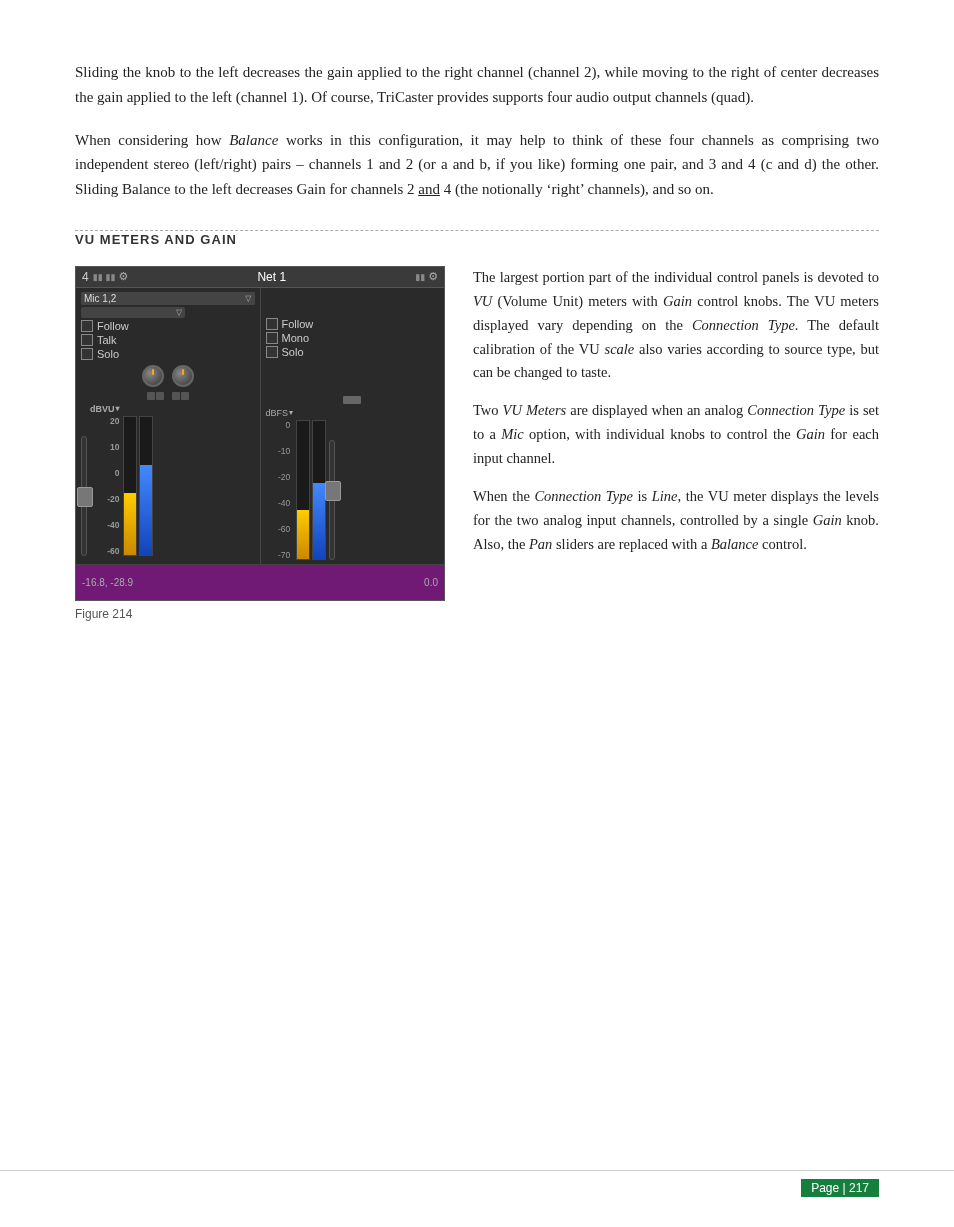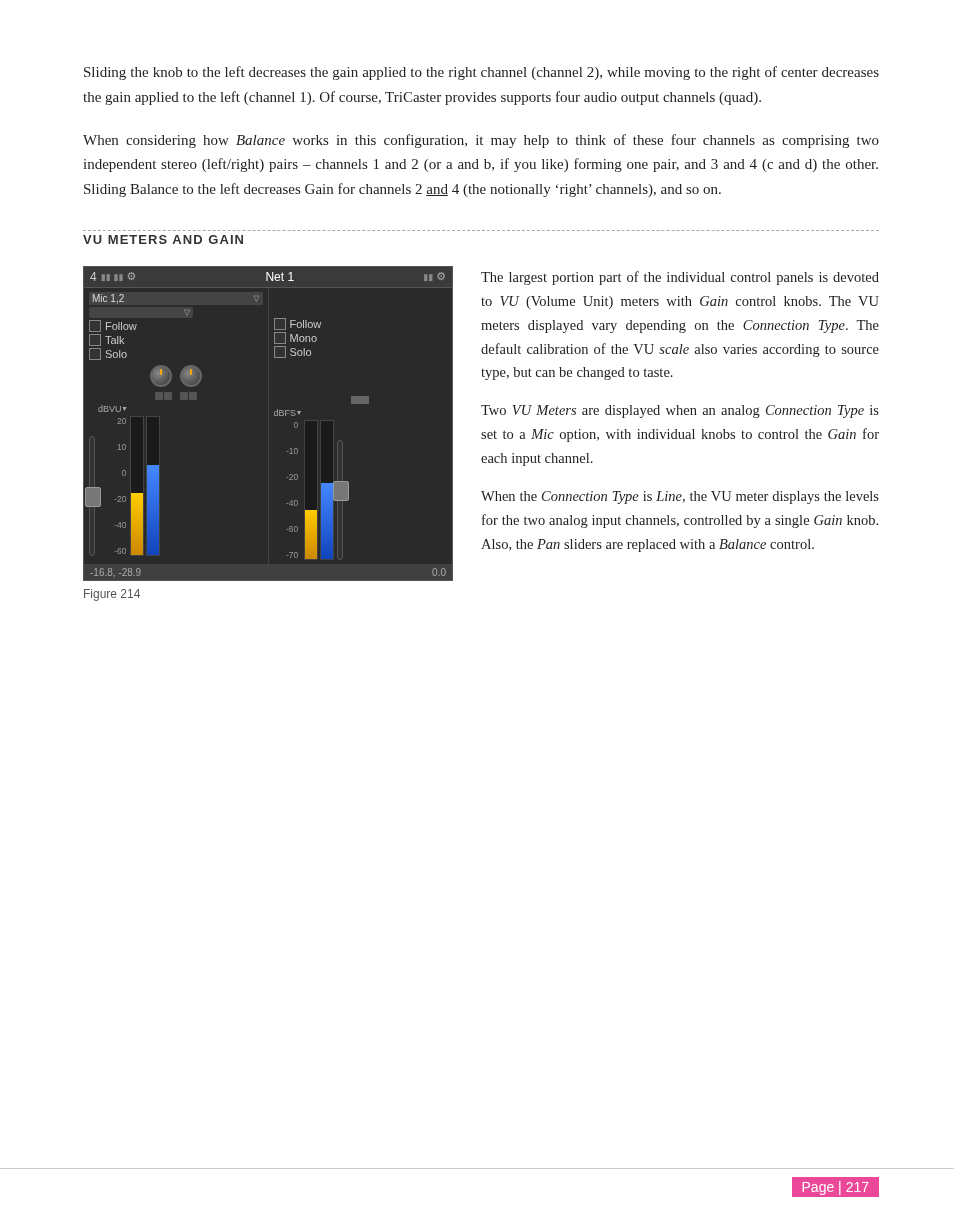--- a/index.html
+++ b/index.html
@@ -8,21 +8,20 @@
       font-family: 'Times New Roman', Times, serif;
       font-size: 15px;
       color: #222;
       width: 954px;
       min-height: 1227px;
       position: relative;
     }
     .page-container {
       padding: 60px 75px 80px 75px;
       max-width: 954px;
-      margin-left: 8px;
     }
     .paragraph {
       margin-bottom: 18px;
       line-height: 1.65;
       text-align: justify;
     }
     .paragraph em { font-style: italic; }
     .underline { text-decoration: underline; }
 
     
@@ -70,22 +69,22 @@
       bottom: 30px;
       left: 0;
       right: 0;
       border-top: 1px solid #ccc;
       display: flex;
       justify-content: flex-end;
       padding: 8px 75px 0 75px;
     }
     .page-number {
       font-family: Arial, sans-serif;
-      font-size: 14px;
-      background: #ec4899;
+      font-size: 12px;
+      background: #15803d;
       color: #fff;
       padding: 2px 10px;
     }
 
     
     .audio-panel {
       background: #2a2a2a;
       border: 1px solid #555;
       width: 370px;
       font-family: Arial, sans-serif;
@@ -275,25 +274,25 @@
       background: #777;
       border-radius: 2px;
       position: absolute;
       left: -5px;
       top: 50px;
       border: 1px solid #999;
       cursor: pointer;
     }
 
     .panel-footer {
-      background: #404040;
+      background: #701a75;
       display: flex;
       align-items: center;
       justify-content: space-between;
-      padding: 2px 6px;
+      padding: 12px 6px;
       font-size: 10px;
       color: #aaa;
       border-top: 1px solid #444;
     }
   </style>
 </head>
 <body>
 
 <div class="page-container">
 
@@ -366,21 +365,21 @@
               <div style="display:flex;gap:1px;">
                 <div style="width:8px;height:8px;background:#555;border-radius:1px;"></div>
                 <div style="width:8px;height:8px;background:#555;border-radius:1px;"></div>
               </div>
               <div style="display:flex;gap:1px;margin-left:4px;">
                 <div style="width:8px;height:8px;background:#555;border-radius:1px;"></div>
                 <div style="width:8px;height:8px;background:#555;border-radius:1px;"></div>
               </div>
             </div>
 
-            <div style="display:flex;gap:3px;margin-top:4px;align-items:flex-end;">
+            <div style="display:flex;gap:3px;margin-top:4px;align-items:flex-end;font-weight:bold;">
 
               <div class="fader-col">
                 <div class="fader-track">
                   <div class="fader-handle"></div>
                 </div>
               </div>
 
               <div style="display:flex;flex-direction:column;align-items:flex-end;">
                 <div style="font-size:9px;color:#aaa;display:flex;align-items:center;gap:1px;margin-bottom:2px;">
                   <span>dBVU</span>

